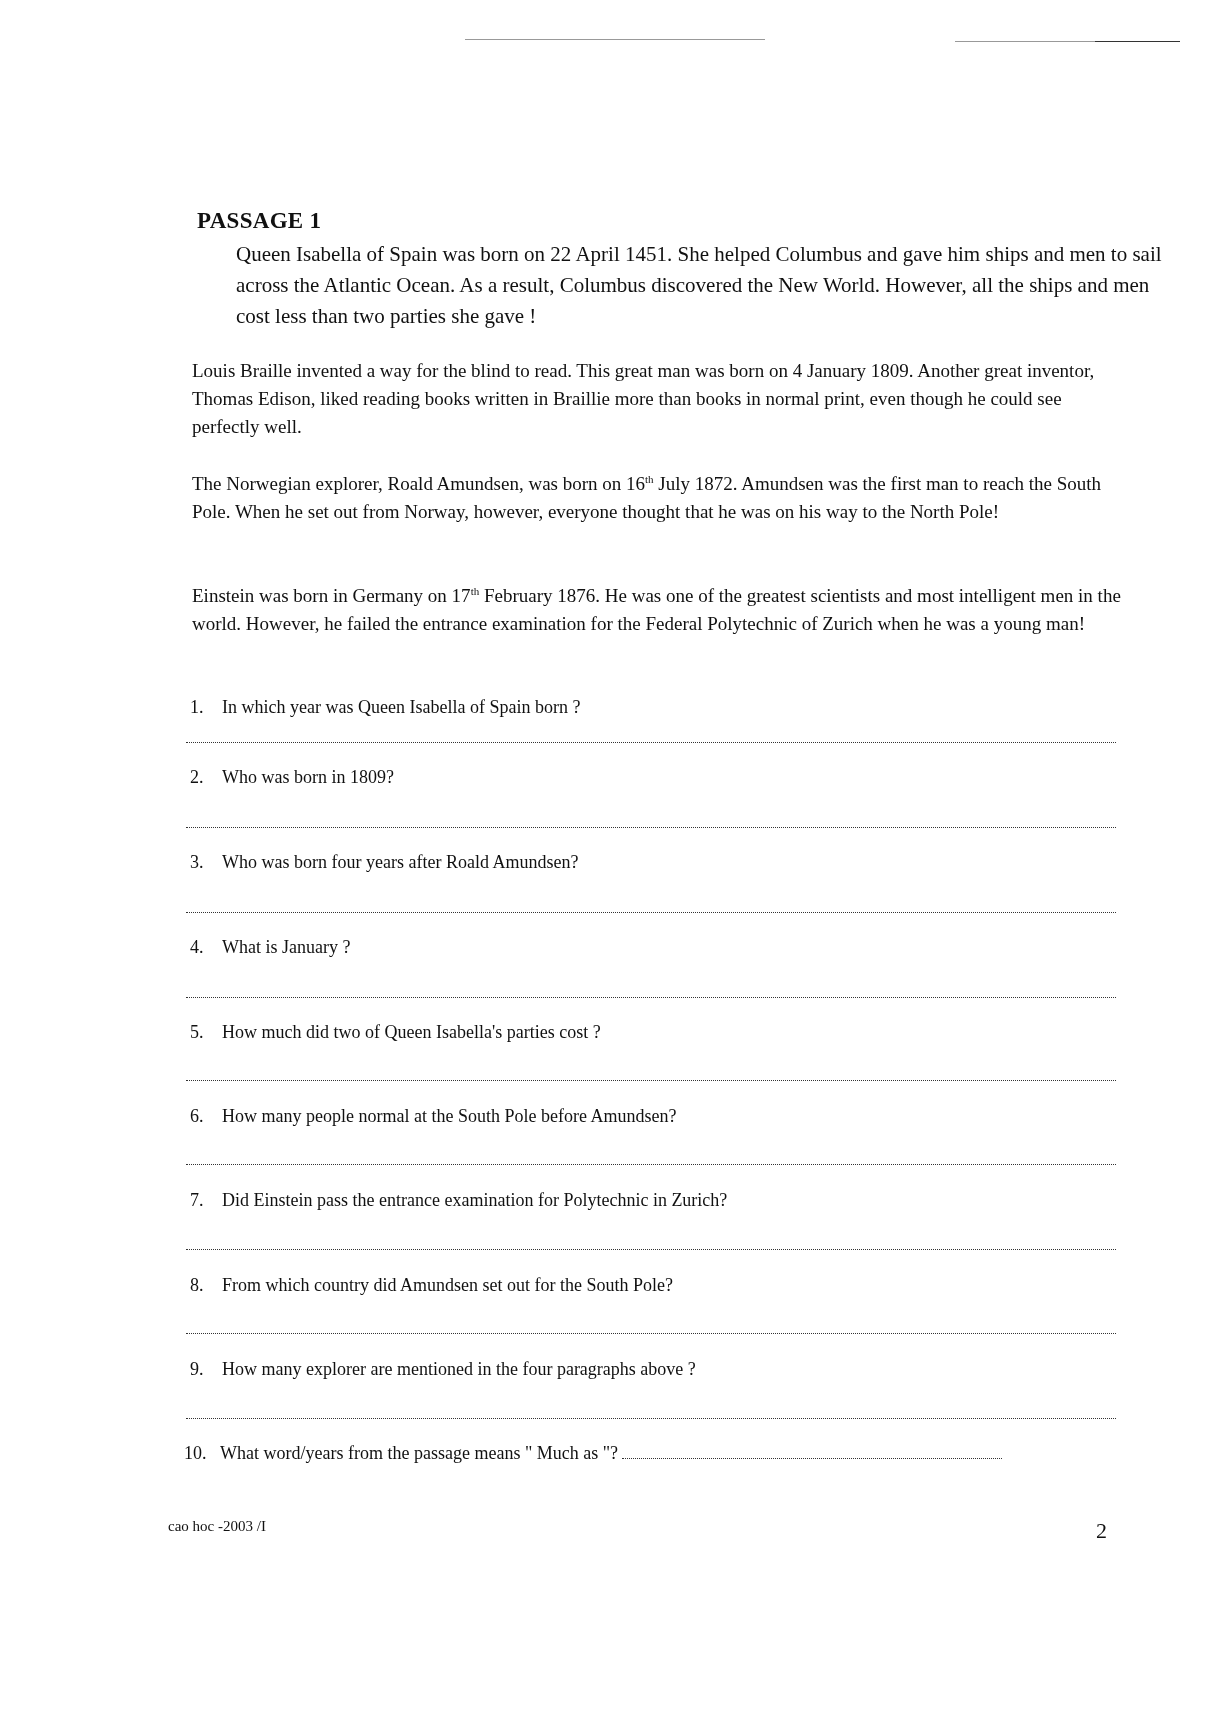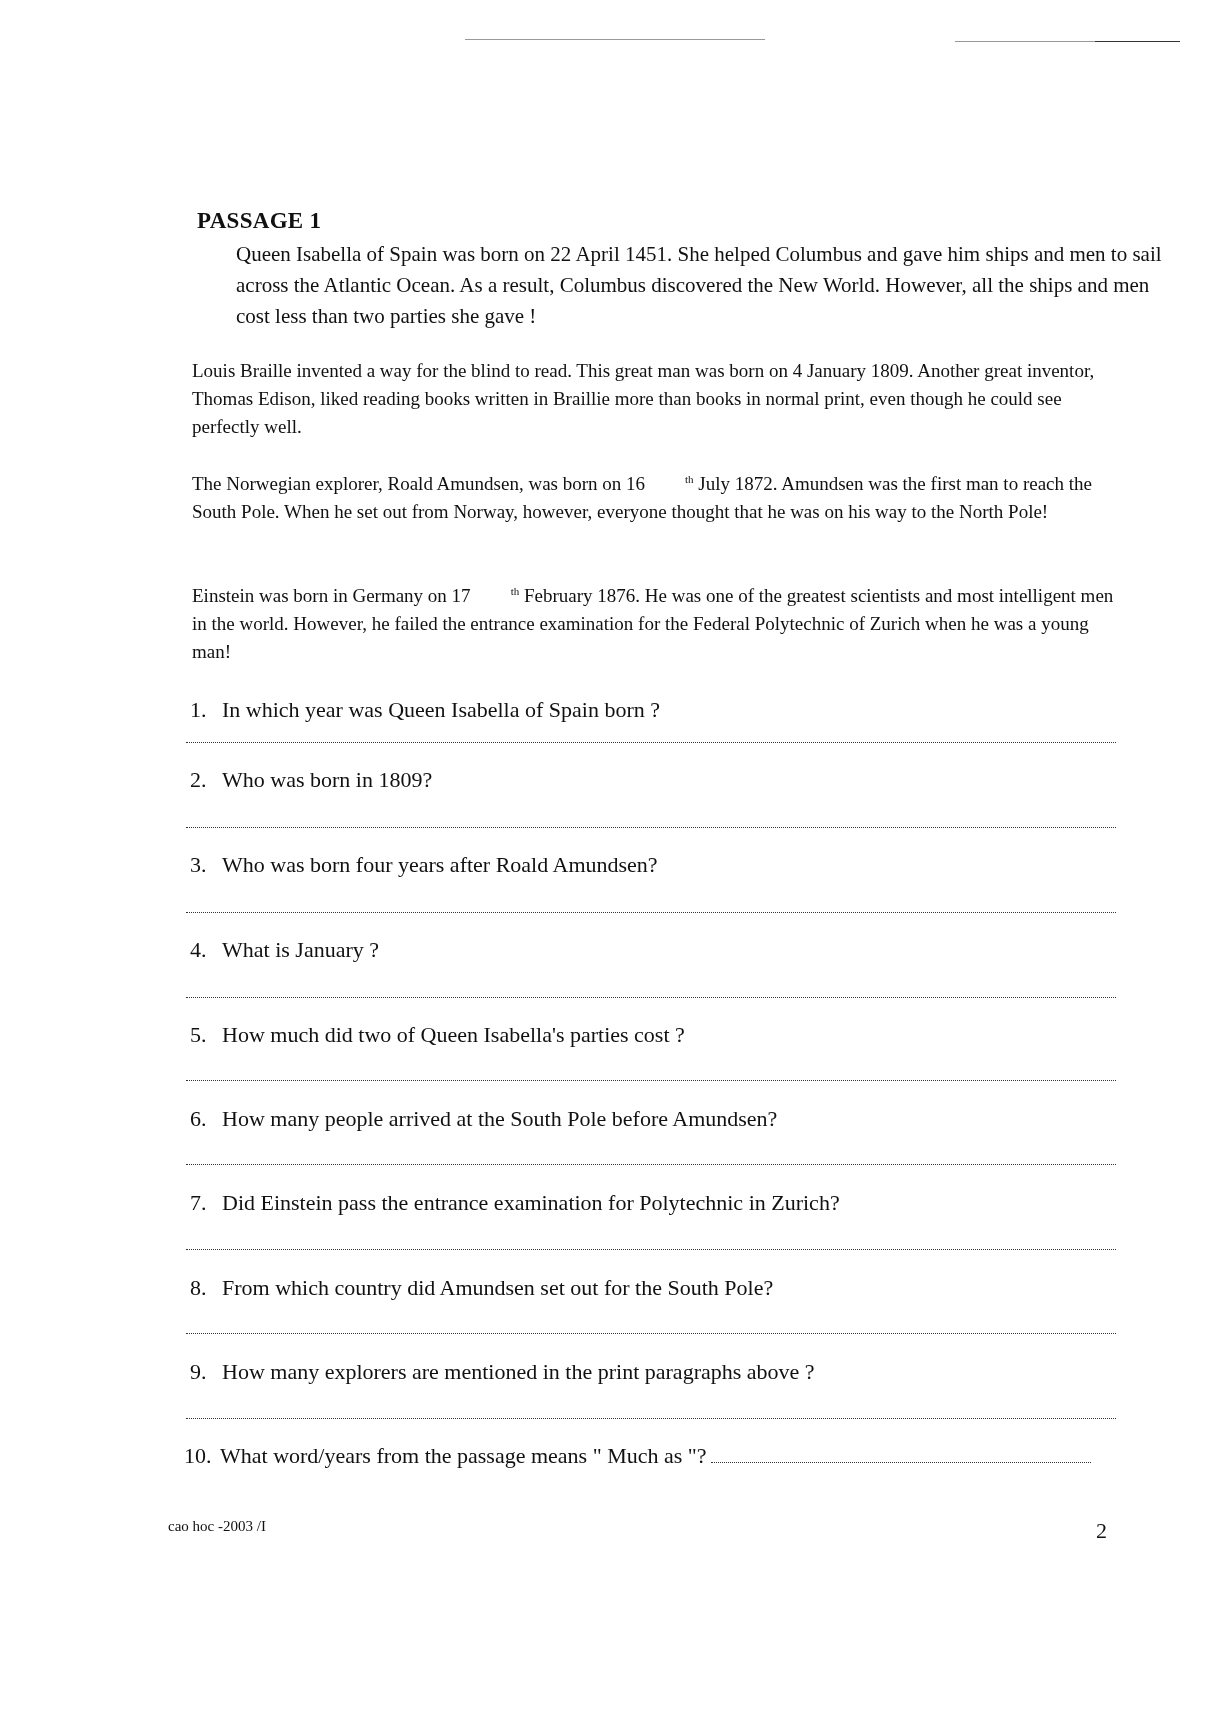--- a/index.html
+++ b/index.html
@@ -5,22 +5,22 @@
   html, body { margin:0; padding:0; background:#fff; }
   body { width:1221px; height:1725px; position:relative; overflow:hidden;
          font-family:"Liberation Serif", serif; color:#111; }
   .abs { position:absolute;font-family:Liberation Serif, serif; }
   .heading { left:197px; top:208px; font-size:23px; font-weight:bold; letter-spacing:0.3px; }
   .p { position:absolute; left:192px; width:930px; line-height:28px; }
   .p1 { top:239px; font-size:21px; line-height:31px;margin-left:44px; }
   .p2 { top:357px; font-size:19px; }
   .p3 { top:470px; font-size:19px; }
   .p4 { top:582px; font-size:19px; }
-  sup { font-size:11px; line-height:0;margin-left:40px; }
-  .q { position:absolute; left:190px; font-size:22px; white-space:nowrap; }
+  sup { font-size:11px; line-height:0; }
+  .q { position:absolute; left:190px; font-size:18px; white-space:nowrap; }
   .q .num { display:inline-block; width:32px; }
   .rule { position:absolute; left:186px; width:930px; height:0;
           border-top:1.5px dotted #333; }
   .q10-rule { display:inline-block; width:380px; border-bottom:1.5px dotted #333; vertical-align:baseline; margin-left:4px;}
   .footer { left:168px; top:1518px; font-size:15px; }
   .pagenum { left:1096px; top:1518px; font-size:22px; }
   .topline { position:absolute; height:1px; background:#333; }
 </style>
 </head>
 <body>
@@ -44,28 +44,28 @@
 
 <div class="q" style="top:852px"><span class="num">3.</span><span>Who was born four years after Roald Amundsen?</span></div>
 <div class="rule" style="top:912px"></div>
 
 <div class="q" style="top:937px"><span class="num">4.</span><span>What is January ?</span></div>
 <div class="rule" style="top:997px"></div>
 
 <div class="q" style="top:1022px"><span class="num">5.</span><span>How much did two of Queen Isabella's parties cost ?</span></div>
 <div class="rule" style="top:1080px"></div>
 
-<div class="q" style="top:1106px"><span class="num">6.</span><span>How many people arrived at the South Pole before Amundsen?</span></div>
+<div class="q" style="top:1106px"><span class="num">6.</span><span>How many people normal at the South Pole before Amundsen?</span></div>
 <div class="rule" style="top:1164px"></div>
 
 <div class="q" style="top:1190px"><span class="num">7.</span><span>Did Einstein pass the entrance examination for Polytechnic in Zurich?</span></div>
 <div class="rule" style="top:1249px"></div>
 
 <div class="q" style="top:1275px"><span class="num">8.</span><span>From which country did Amundsen set out for the South Pole?</span></div>
 <div class="rule" style="top:1333px"></div>
 
-<div class="q" style="top:1359px"><span class="num">9.</span><span>How many explorers are mentioned in the print paragraphs above ?</span></div>
+<div class="q" style="top:1359px"><span class="num">9.</span><span>How many explorer are mentioned in the four paragraphs above ?</span></div>
 <div class="rule" style="top:1418px"></div>
 
 <div class="q" style="top:1443px;left:184px"><span class="num" style="width:36px">10.</span><span>What word/years from the passage means " Much as "?</span><span class="q10-rule"></span></div>
 
 <div class="abs footer">cao hoc -2003 /I</div>
 <div class="abs pagenum">2</div>
 
 </body></html>

